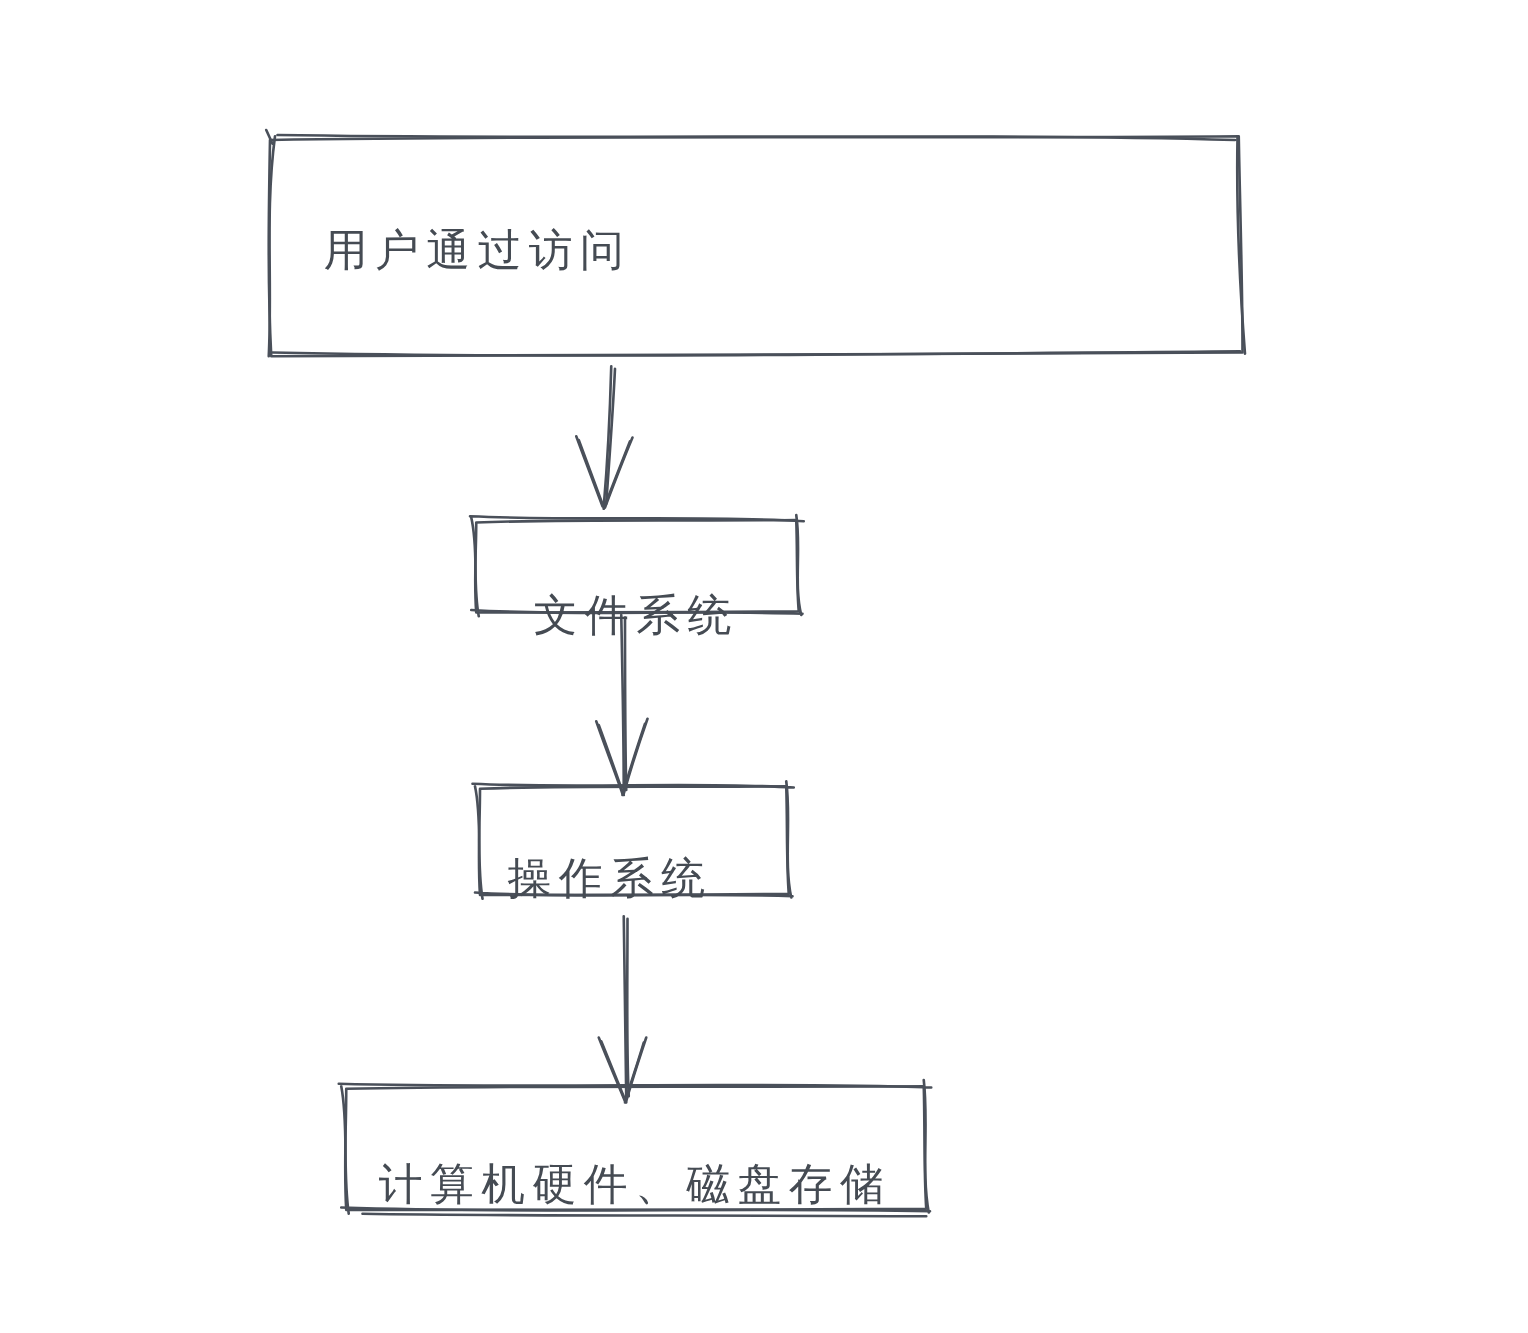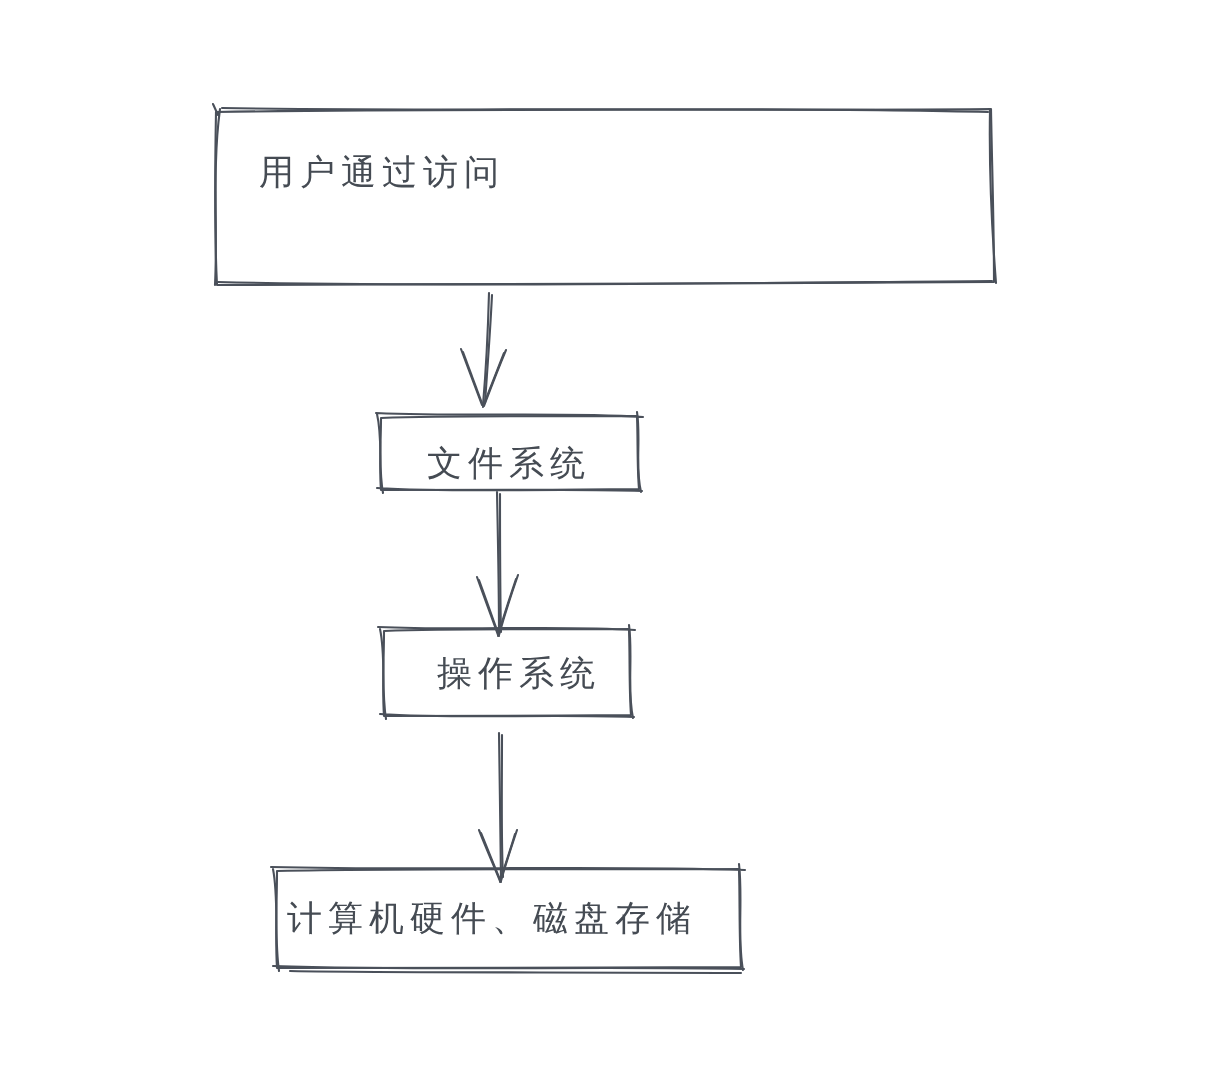--- a/index.html
+++ b/index.html
@@ -23,32 +23,33 @@
     stroke-linecap:round;
     stroke-linejoin:round;
   }
   .lbl{
     position:absolute;
     color:var(--text);
     font-size:35px;
     letter-spacing:6px;
     font-weight:500;
     white-space:nowrap;
+    margin-top:29px;
   }
   .lbl-multiline{
     left:259px;top:144px;
     line-height:55px;
   }
   .lbl-center{
     display:flex;align-items:center;justify-content:center;
     text-align:center;
   }
   .lbl-box2{left:378px;top:415px;width:262px;height:96px;}
-  .lbl-box3{left:394px;top:628px;width:250px;height:90px;}
-  .lbl-box4{left:258px;top:868px;width:468px;height:101px;}
+  .lbl-box3{left:363px;top:628px;width:250px;height:90px;}
+  .lbl-box4{left:274px;top:868px;width:468px;height:101px;}
 </style>
 </head>
 <body>
 
 <div class="canvas">
 
   <svg class="sketch" viewBox="0 0 1222 1066" xmlns="http://www.w3.org/2000/svg">
 
     <g>
       <path d="M216 112 C450 108 720 111 991 109 C992 166 994 226 994 282 C735 284 465 283 217 285 C214 227 215 167 216 112"></path>

